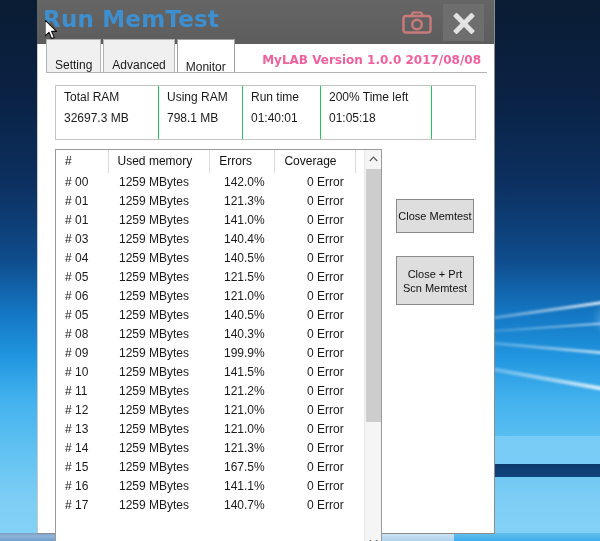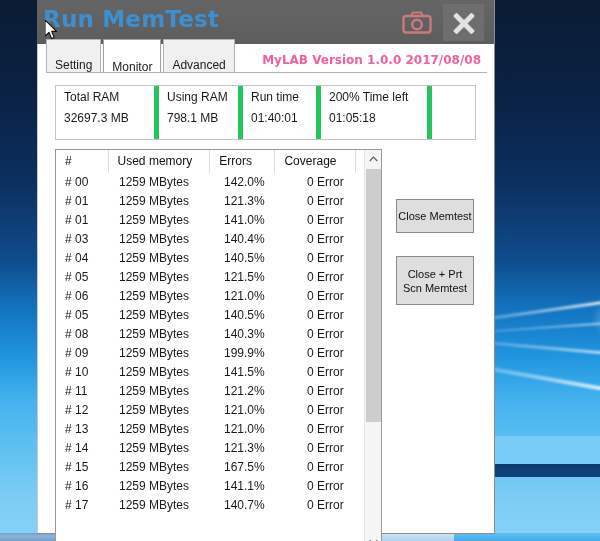--- a/index.html
+++ b/index.html
@@ -165,21 +165,21 @@
 
   
   #info-panel {
     position: absolute; left: 17px; top: 41px;
     width: 421px; height: 55px;
     border: 1px solid #c4c4c4;
     background: #ffffff;
   }
   .info-col {
     position: absolute; top: 0; height: 100%;
-    border-right: 5px solid #22c55e;
+    border-right: 1px solid #22c55e;
   }
   .info-head {
     position: absolute; top: 4px; left: 8px;
     font-size: 12px; color: #1a1a1a; white-space: nowrap;
   }
   .info-val {
     position: absolute; top: 25px; left: 8px;
     font-size: 12px; color: #1a1a1a; white-space: nowrap;
   }
 
@@ -295,22 +295,22 @@
 
     <svg id="mouse-cursor" viewBox="0 0 14 21">
       <polygon points="0,0 0,16 4,12.3 6.6,18.6 9.2,17.4 6.6,11.4 11.6,11.4" fill="#ffffff" stroke="#101010" stroke-width="1.1" stroke-linejoin="round"></polygon>
     </svg>
   </div>
 
   <div id="client">
 
     <div id="tabstrip">
       <div class="tab">Setting</div>
+      <div class="tab">Advanced</div>
       <div class="tab active">Monitor</div>
-      <div class="tab">Advanced</div>
     </div>
     <div id="tab-underline"></div>
 
     <div id="version-label">MyLAB Version 1.0.0 2017/08/08</div>
 
     <div id="info-panel">
         <div class="info-col" style="left: 0px; width: 103px;">
           <div class="info-head">Total RAM</div>
           <div class="info-val">32697.3 MB</div>
         </div>

